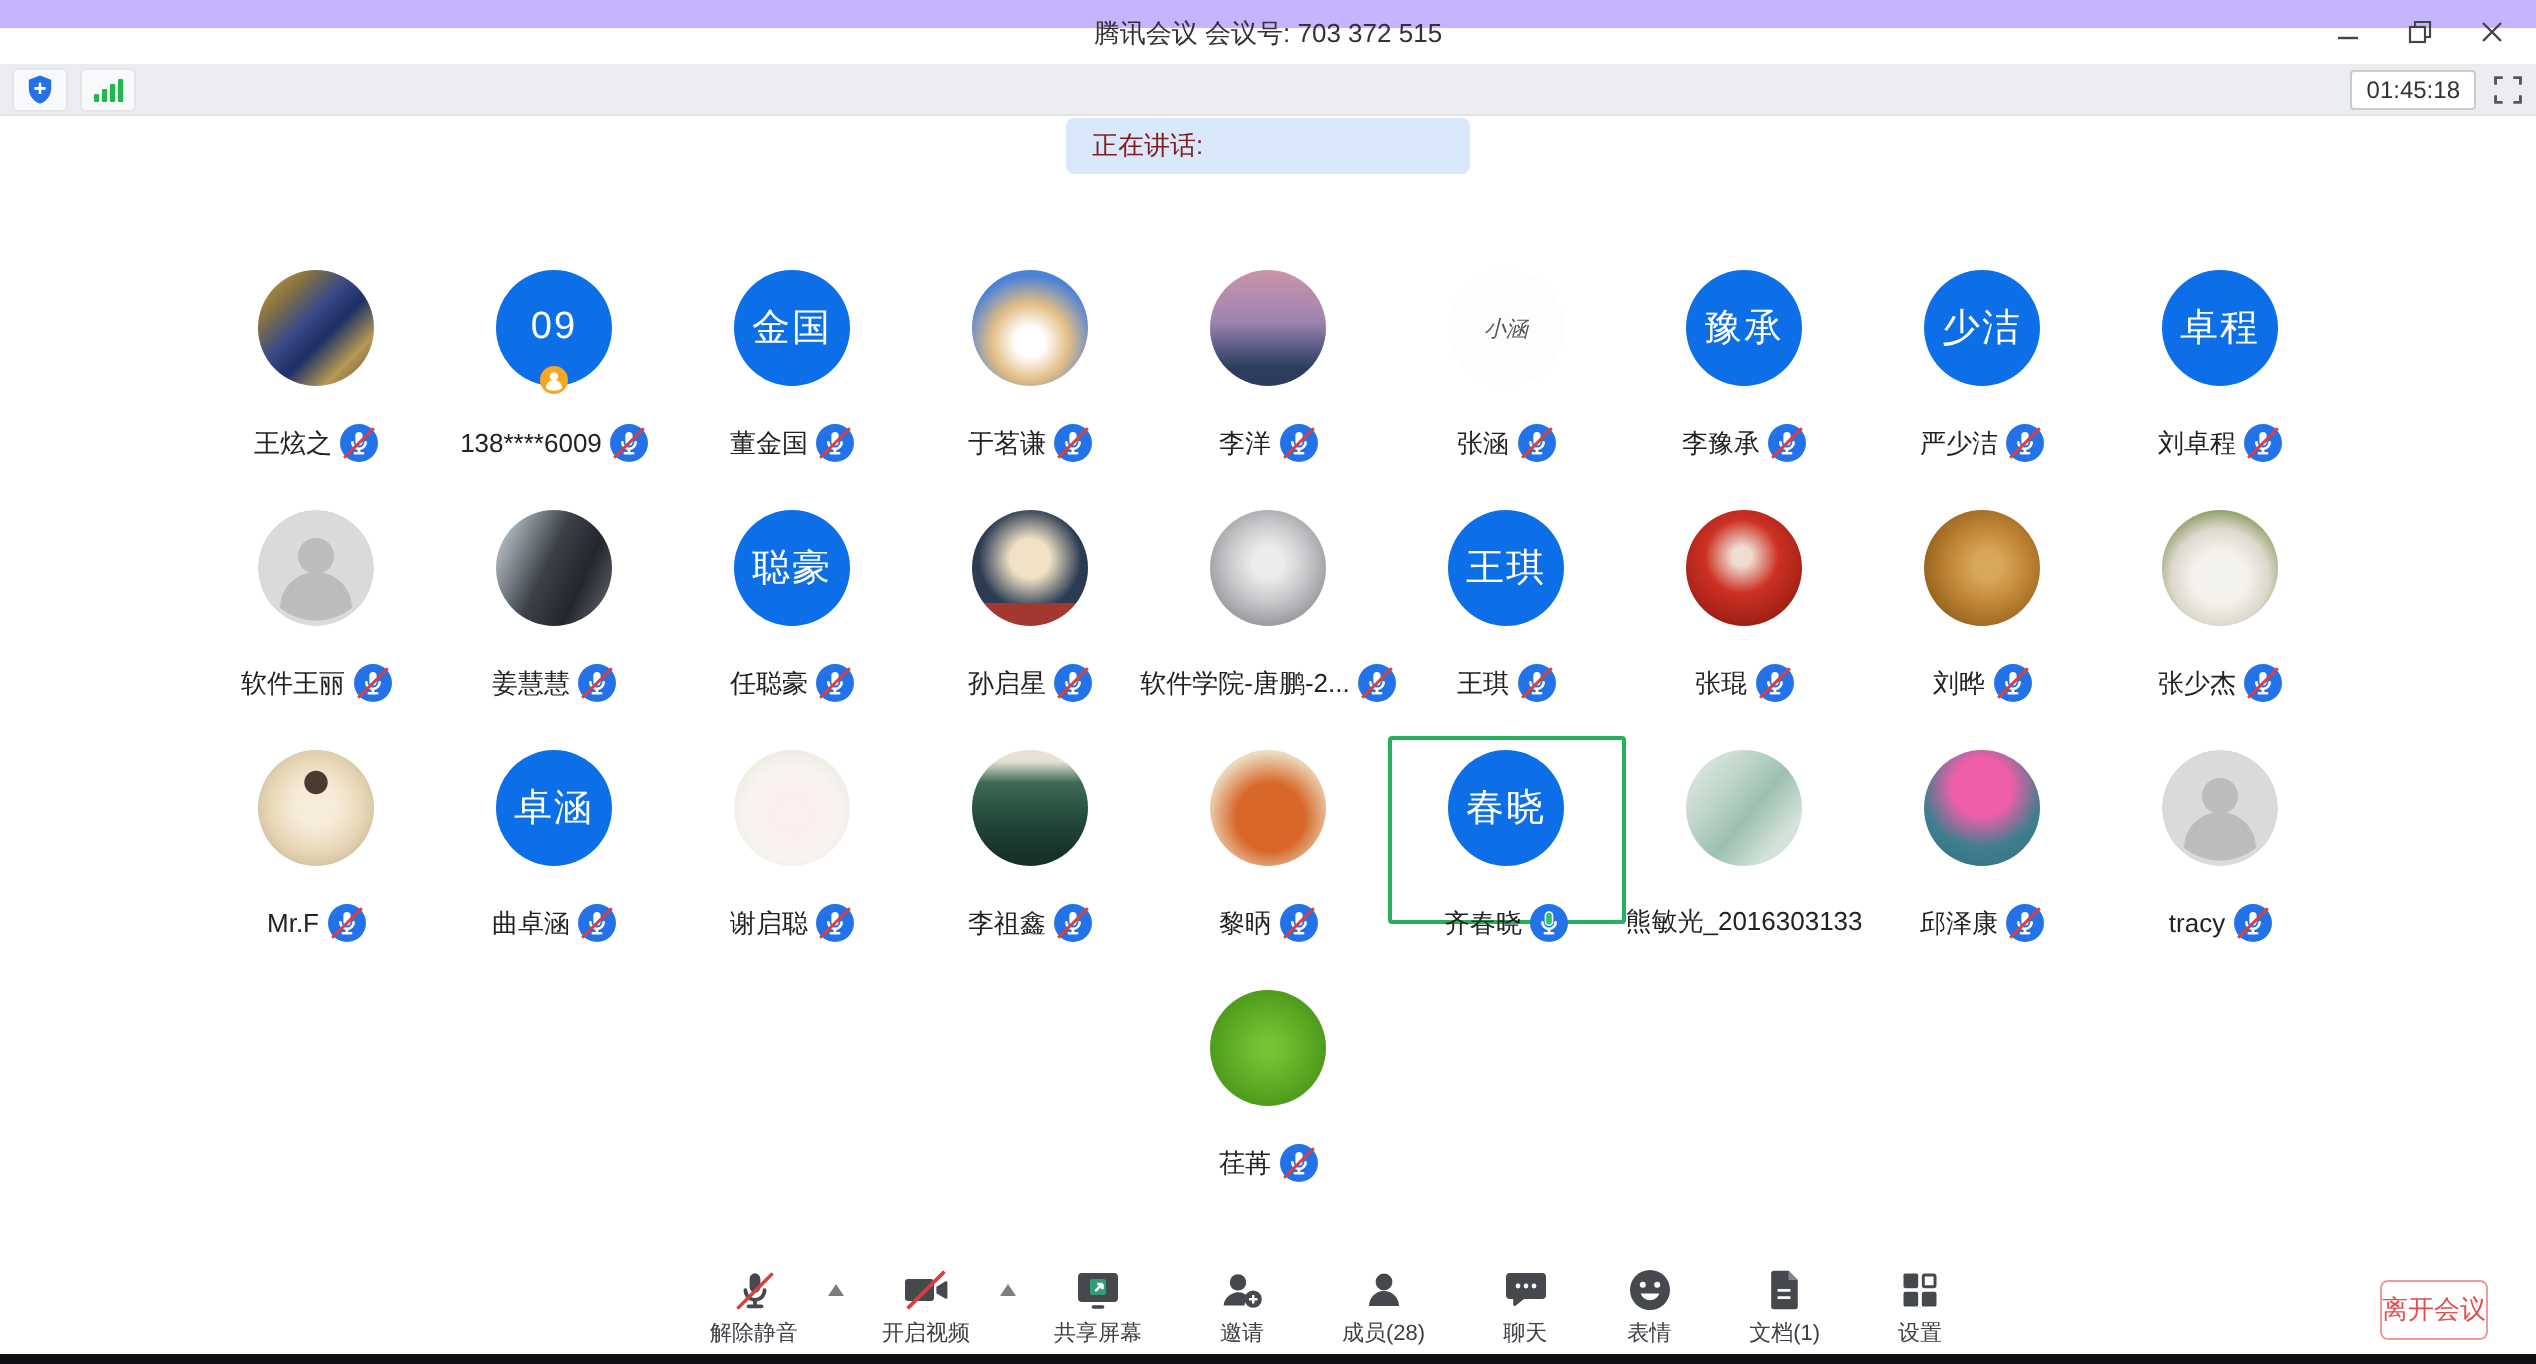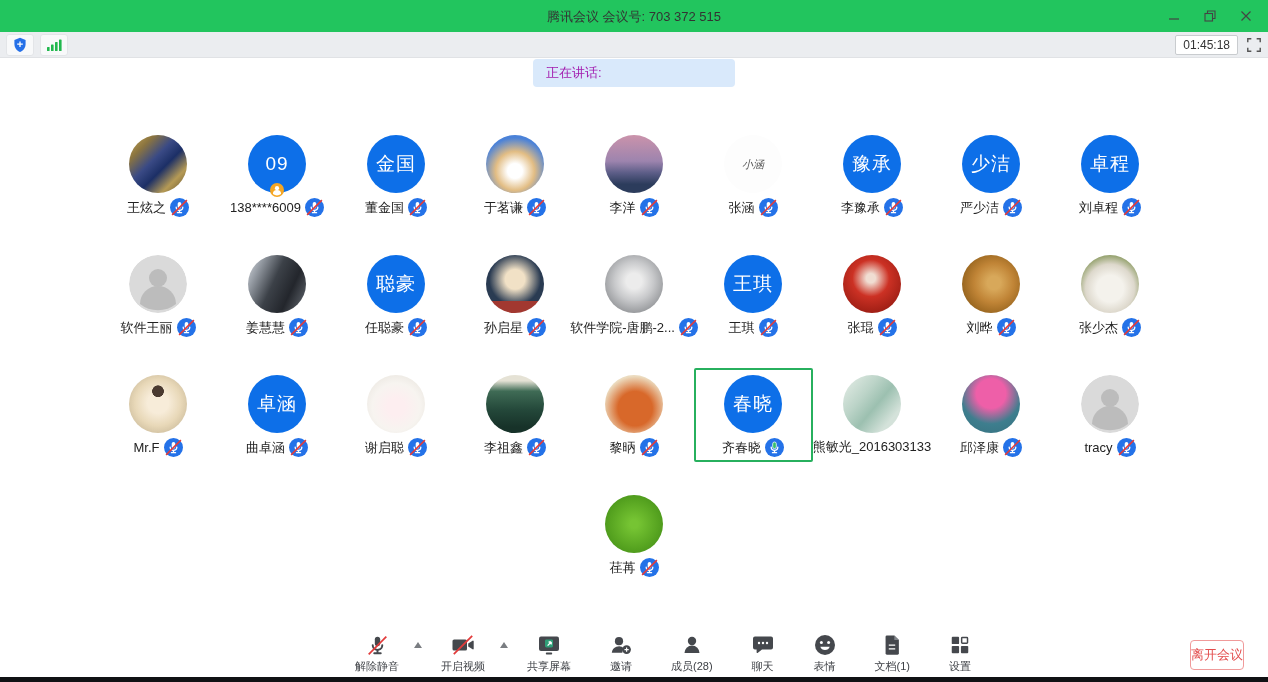--- a/index.html
+++ b/index.html
@@ -1,50 +1,50 @@
 <!DOCTYPE html>
 <html><head>
 <meta charset="utf-8">
 <style>
   html,body{margin:0;padding:0;background:#222;}
   .win{position:relative;width:1268px;height:682px;background:#fff;overflow:hidden;
        font-family:"Liberation Sans","DejaVu Sans",sans-serif;}
   
-  .titlebar{position:absolute;top:0;left:0;right:0;height:32px;background:#22c55e;}
+  .titlebar{position:absolute;top:0;left:0;right:0;height:14px;background:#c4b5fd;}
   .title{position:absolute;left:0;right:0;top:8px;text-align:center;font-size:13px;color:#333;}
   .winctrls{position:absolute;right:8px;top:0;height:32px;display:flex;align-items:center;gap:8px;}
   .wbtn{width:28px;height:24px;display:flex;align-items:center;justify-content:center;color:#444;cursor:pointer;}
   
   .statusbar{position:absolute;top:32px;left:0;right:0;height:26px;background:#ebedf0;border-bottom:1px solid #e0e2e5;
              display:flex;align-items:center;justify-content:space-between;padding:0 6px;box-sizing:border-box;}
   .sbleft{display:flex;align-items:center;gap:6px;}
   .chip{background:#f8f9fa;border:1px solid #e3e5e8;border-radius:3px;width:26px;height:20px;
         display:flex;align-items:center;justify-content:center;cursor:pointer;}
   .sbright{display:flex;align-items:center;gap:8px;}
   .timer{background:#fff;border:1px solid #c9cccf;border-radius:2px;font-size:12px;color:#333;
          padding:1px 7px;line-height:16px;}
   .fsicon{display:flex;align-items:center;cursor:pointer;}
   
   .main{position:absolute;top:58px;left:0;right:0;bottom:51px;background:#fff;}
   .banner{width:202px;height:28px;margin:1px auto 0;background:#d9e9fb;border-radius:4px;
           display:flex;align-items:center;}
-  .banner span{margin-left:13px;font-size:13px;color:#a21caf;}
+  .banner span{margin-left:13px;font-size:13px;color:#7f1d1d;}
   #grid{margin-top:41px;}
   .prow{display:flex;justify-content:center;margin-bottom:26px;}
   .tile{width:119px;height:94px;box-sizing:border-box;border:2px solid transparent;border-radius:2px;
         display:flex;flex-direction:column;align-items:center;padding-top:5px;cursor:pointer;}
   .tile.speaking{border-color:#27b05e;}
   .avatar{position:relative;width:58px;height:58px;border-radius:50%;flex:none;
           display:flex;align-items:center;justify-content:center;overflow:visible;text-align:right;}
   .avatar .disc{position:absolute;inset:0;border-radius:50%;overflow:hidden;}
   .avatar.initials .disc{background:#0d6fe8;}
   .avatar .itxt{position:relative;color:#fff;font-size:19px;letter-spacing:1px;}
   .avatar .ptxt{position:relative;color:#555;font-size:11px;font-style:italic;}
   .badge{position:absolute;left:50%;bottom:-4px;transform:translateX(-50%);width:14px;height:14px;}
-  .namerow{display:flex;align-items:center;gap:4px;margin-top:5px;max-width:none;text-align:center;}
+  .namerow{display:flex;align-items:center;gap:4px;margin-top:19px;max-width:none;text-align:center;}
   .pname{font-size:13px;color:#222;white-space:nowrap;}
   .mic{width:19px;height:19px;flex:none;display:flex;}
   
   .toolbar{position:absolute;left:0;right:0;bottom:5px;height:46px;background:#fff;}
   .tleft{position:absolute;left:336px;top:2px;display:flex;align-items:flex-start;}
   .titem{display:flex;flex-direction:column;align-items:center;margin:0 19px;cursor:pointer;}
   .ticon{width:24px;height:24px;display:flex;align-items:center;justify-content:center;}
   .tlabel{font-size:11px;color:#3c3f44;margin-top:2px;white-space:nowrap;}
   .menuarrow{width:0;height:0;border-left:4px solid transparent;border-right:4px solid transparent;
              border-bottom:6px solid #7a7d82;margin:9px 0 0 -4px;cursor:pointer;}

